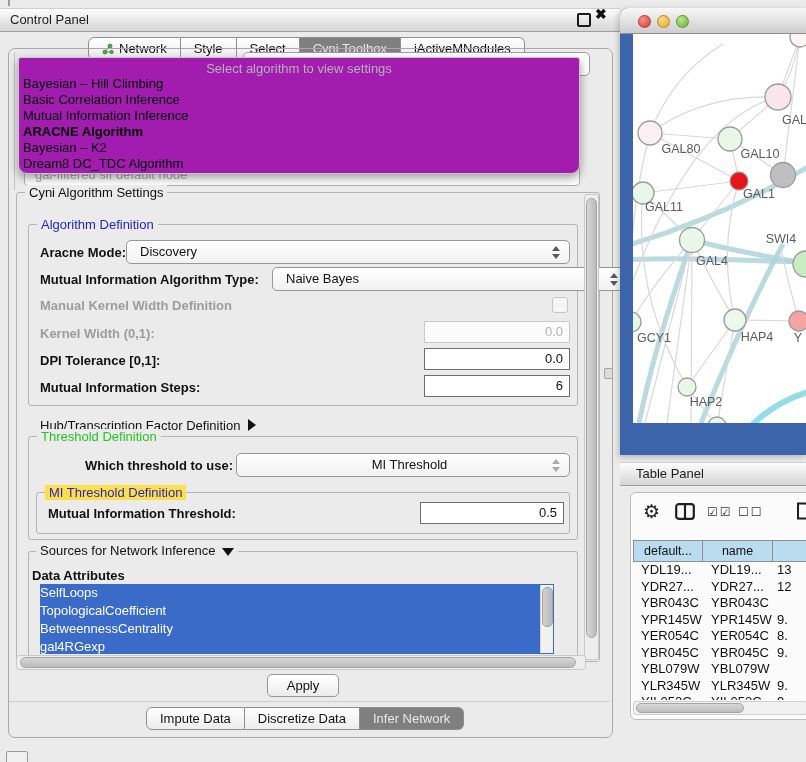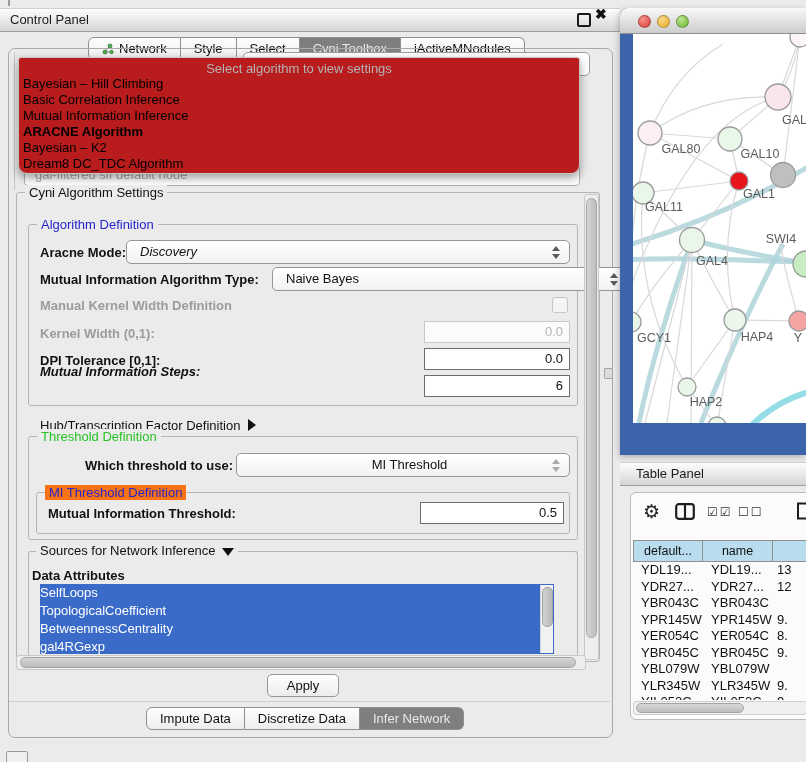--- a/index.html
+++ b/index.html
@@ -33,21 +33,21 @@
   #bottom-tabs{left:146px;top:707px;}
   
   #cp-border{left:8px;top:48px;width:603px;height:688px;border:1px solid #a9a9a9;border-radius:7px;}
   #cp-innerline{left:14px;top:52px;width:1px;height:138px;background:#c3c3c3;}
   #cp-divider{left:9px;top:701px;width:601px;height:1px;background:#cecece;}
   
   #bg-box{left:243px;top:52px;width:345px;height:22px;background:#fff;border:1px solid #9e9e9e;border-radius:5px;}
   #bg-combo{left:24px;top:161px;width:556px;height:25px;background:#fff;border:1px solid #b0b0b0;border-radius:4px;
             line-height:25px;padding-left:10px;color:#a8a8a8;box-sizing:border-box;}
   
-  #dd{left:18px;top:57px;width:560px;height:115px;background:#b91c1c;border:1px solid #c6c6c6;
+  #dd{left:18px;top:57px;width:560px;height:115px;background:#a21caf;border:1px solid #c6c6c6;
       border-radius:3px 3px 9px 9px;box-shadow:0 4px 10px rgba(0,0,0,.38);}
   #dd-prompt{top:3px;left:0;width:100%;text-align:center;color:#b4b4b4;}
   #dd-items{top:18px;left:2px;right:12px;}
   .dd-item{height:16px;line-height:16px;padding-left:2px;color:#000;}
   .dd-item.bold{font-weight:bold;}
   
   .groupbox{border:1px solid #b5b5b5;border-radius:3px;}
   .gtitle{position:absolute;top:-8px;left:8px;background:#ebebeb;padding:0 4px;white-space:nowrap;}
   .gtitle.blue{color:#2424cc;}
   .gtitle.green{color:#27c427;}
@@ -186,52 +186,52 @@
   </div>
 
   <div id="cyni-group" class="abs groupbox">
     <span class="gtitle">Cyni Algorithm Settings</span>
   </div>
 
   <div id="algdef-group" class="abs groupbox">
     <span class="gtitle blue">Algorithm Definition</span>
   </div>
   <div class="abs lbl" style="left:40px;top:245px;">Aracne Mode:</div>
-  <div class="abs combo" style="left:126px;top:240px;width:444px;font-style:italic;">
+  <div class="abs combo" style="left:126px;top:240px;width:444px;">
     <span>Discovery</span>
     <span class="spin"></span>
   </div>
   <div class="abs lbl" style="left:40px;top:272px;">Mutual Information Algorithm Type:</div>
   <div class="abs combo" style="left:272px;top:267px;width:356px;">
     <span>Naive Bayes</span>
     <span class="spin"></span>
   </div>
   <div class="abs lbl dis" style="left:40px;top:298px;">Manual Kernel Width Definition</div>
   <div class="abs checkbox" style="left:552px;top:297px;"></div>
   <div class="abs lbl dis" style="left:40px;top:326px;">Kernel Width (0,1):</div>
   <div class="abs tfield dis" style="left:424px;top:321px;width:146px;">0.0</div>
   <div class="abs lbl" style="left:40px;top:353px;">DPI Tolerance [0,1]:</div>
   <div class="abs tfield" style="left:424px;top:348px;width:146px;">0.0</div>
-  <div class="abs lbl" style="left:40px;top:364px;font-style:italic;">Mutual Information Steps:</div>
+  <div class="abs lbl" style="left:40px;top:380px;">Mutual Information Steps:</div>
   <div class="abs tfield" style="left:424px;top:375px;width:146px;">6</div>
 
   <div class="abs" style="left:40px;top:418px;">
     <span>Hub/Transcription Factor Definition</span><span class="tri-right"></span>
   </div>
 
   <div id="thr-group" class="abs groupbox">
     <span class="gtitle green">Threshold Definition</span>
   </div>
   <div class="abs lbl" style="left:85px;top:458px;">Which threshold to use:</div>
   <div class="abs combo" style="left:236px;top:453px;width:334px;text-align:center;">
     <span>MI Threshold</span>
     <span class="spin dim"></span>
   </div>
   <div id="midef-group" class="abs groupbox">
-    <span class="gtitle blue" style="background:#f97316;">MI Threshold Definition</span>
+    <span class="gtitle blue" style="background:#fde047;">MI Threshold Definition</span>
   </div>
   <div class="abs lbl" style="left:48px;top:506px;">Mutual Information Threshold:</div>
   <div class="abs tfield" style="left:420px;top:502px;width:144px;">0.5</div>
 
   <div id="src-group" class="abs groupbox"></div>
   <div class="abs" style="left:36px;top:543px;background:#ebebeb;padding:0 4px;">
     <span>Sources for Network Inference</span><span class="tri-down"></span>
   </div>
   <div id="attr-label" class="abs">Data Attributes</div>
   <div id="attr-list" class="abs">

